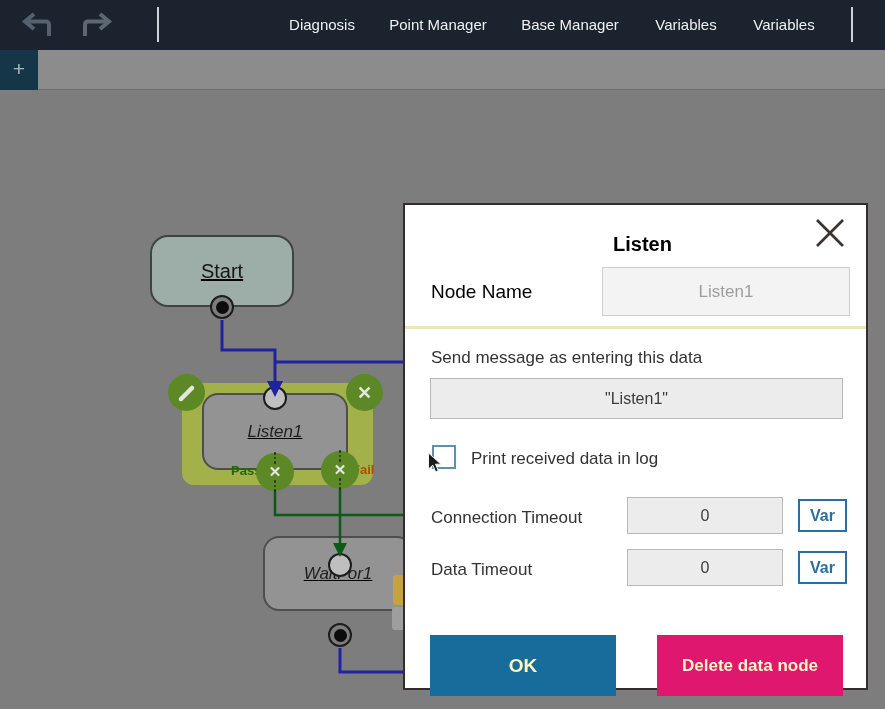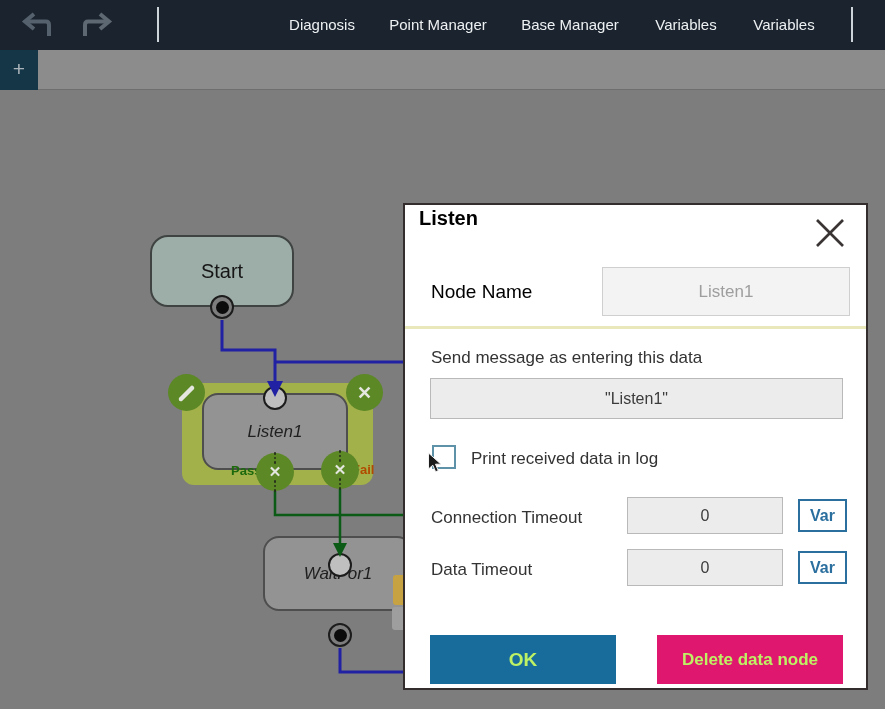--- a/index.html
+++ b/index.html
@@ -37,21 +37,21 @@
   .tab-active {
     position:absolute; left:38px; top:0; width:130px; height:40px;
     background:#c9c9c9; color:#141414; font-size:15px; font-weight:bold;
     text-align:center; line-height:38px; cursor:pointer;
   }
   .tab-underline { position:absolute; left:0; bottom:0; width:100%; height:4px; background:#5e9a37; }
   
   .canvas { position:absolute; left:0; top:90px; width:885px; height:619px; background:#7d7d7d; }
   .flow-node {
     position:absolute; background:#939393; border:2px solid #4e4e4e; border-radius:16px;
-    display:flex; align-items:center; justify-content:center; z-index:2; cursor:pointer;
+    display:flex; align-items:center; justify-content:center; z-index:2; cursor:pointer;text-decoration:underline;
   }
   .node-start { left:150px; top:145px; width:144px; height:72px; border-radius:18px;
     background:#9dada7; border-color:#3f4442; }
   .node-start .lbl { font-size:20px; color:#161616; }
   .node-listen { left:202px; top:303px; width:146px; height:77px; }
   .node-wait { left:263px; top:446px; width:150px; height:75px; }
   .node-italic { font-style:italic; font-size:17px; color:#1f1f1f; }
   .hl-band {
     position:absolute; left:182px; top:293px; width:191px; height:102px;
     background:#a3b14b; border-radius:12px; z-index:1;
@@ -79,21 +79,21 @@
   .sliver { position:absolute; z-index:2; }
   .sliver-yellow { left:393px; top:485px; width:11px; height:30px; background:#c7a243; border-radius:3px 0 0 3px; }
   .sliver-gray { left:392px; top:517px; width:12px; height:23px; background:#9e9e9e; border-radius:3px 0 0 3px; }
   .wires { position:absolute; left:0; top:0; width:885px; height:619px; z-index:4; pointer-events:none; }
   
   .dialog {
     position:absolute; left:403px; top:203px; width:465px; height:487px;
     background:#ffffff; border:2px solid #332d2d; z-index:10; font-size:17px; color:#333;
   }
   .dlg-title {
-    position:absolute; left:0; top:2px; width:100%; text-align:left;
+    position:absolute; left:0; top:28px; width:100%; text-align:center;
     font-size:20px; font-weight:bold; color:#000;padding-left:14px;
   }
   .dlg-close { position:absolute; right:18px; top:10px; width:36px; height:36px; cursor:pointer; }
   .dlg-label-bold { position:absolute; left:26px; top:76px; font-size:19px; font-weight:normal; color:#000; }
   .dlg-input {
     position:absolute; text-align:center; font-family:"Liberation Sans", sans-serif;
     background:#ececec; border:1px solid #b9b9b9; font-size:16px; color:#3b3b3b; outline:none;
   }
   .in-nodename { left:197px; top:62px; width:248px; height:49px; background:#f3f3f3;
     border-color:#cfcfcf; color:#9e9e9e; font-size:17px; }
@@ -109,21 +109,21 @@
   .lbl-data { left:26px; top:355px; }
   .in-data { left:222px; top:344px; width:156px; height:37px; }
   .var-btn {
     position:absolute; width:49px; height:33px; background:#fff;
     border:2px solid #2b6f9e; color:#2b6f9e; font-weight:bold; font-size:16px;
     display:flex; align-items:center; justify-content:center; cursor:pointer;
   }
   .var-conn { left:393px; top:294px; }
   .var-data { left:393px; top:346px; }
   .dlg-btn {
-    position:absolute; top:430px; width:186px; height:49px; color:#bef264; font-weight:bold;
+    position:absolute; top:430px; width:186px; height:61px; color:#fef9c3; font-weight:bold;
     display:flex; align-items:center; justify-content:center; cursor:pointer;
   }
   .btn-ok { left:25px; background:#176c9c; font-size:19px; }
   .btn-delete { left:252px; background:#e0176e; font-size:17px; }
   .cursor { position:absolute; left:427px; top:452px; z-index:20; pointer-events:none; }
 </style>
 </head>
 <body>
 
 <div class="toolbar">

